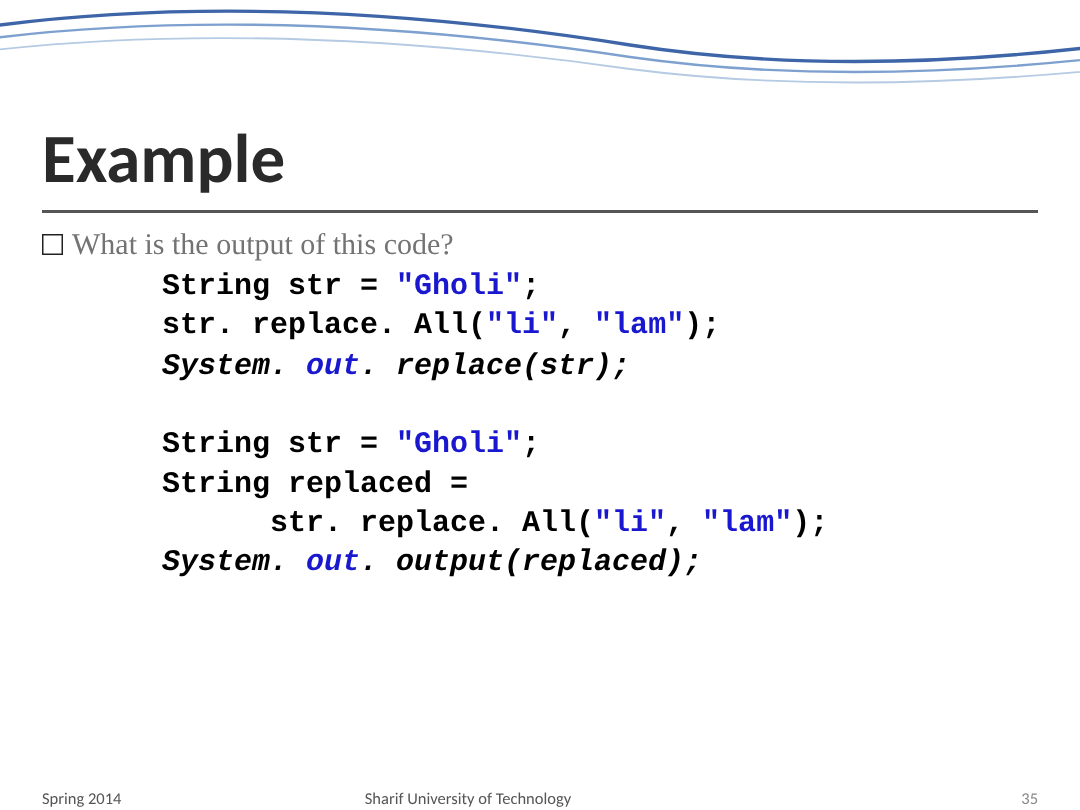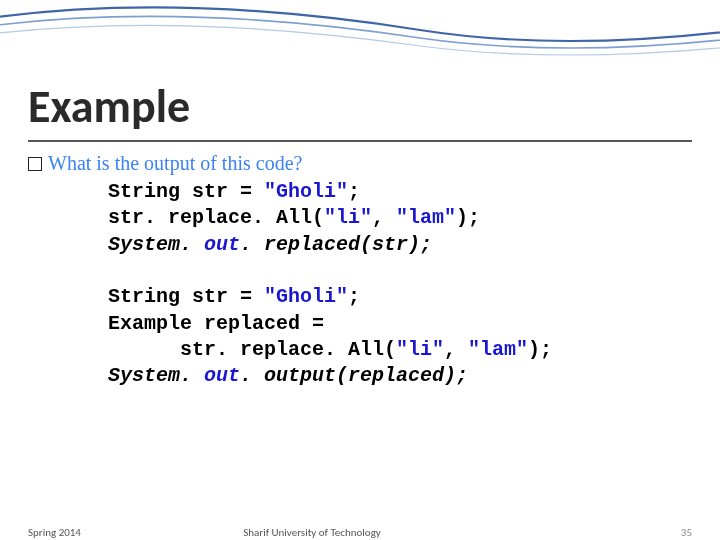--- a/index.html
+++ b/index.html
@@ -37,21 +37,21 @@
   background: #555;
 }
 .content {
   position: absolute;
   top: 152px;
   left: 28px;
   width: 664px;
 }
 .question {
   font-size: 20px;
-  color: #3b82f6;
+  color: #737373;
   font-family: Georgia, serif;
   margin-bottom: 4px;
 }
 .bullet {
   display: inline-block;
   width: 14px;
   height: 14px;
   border: 1.5px solid #222;
   margin-right: 6px;
   vertical-align: -1px;
@@ -94,28 +94,28 @@
 <div class="underline"></div>
 
 <div class="content">
   <div class="question">
     <span class="bullet"></span><span>What is the output of this code?</span>
   </div>
 
   <div class="code-block">
     <div><span>String str = </span><span class="str">"Gholi"</span><span>;</span></div>
     <div><span>str. replace. All(</span><span class="str">"li"</span><span>, </span><span class="str">"lam"</span><span>);</span></div>
-    <div class="italic"><span>System. </span><span class="field">out</span><span>. replaced(str);</span></div>
+    <div class="italic"><span>System. </span><span class="field">out</span><span>. replace(str);</span></div>
   </div>
 
   <div class="spacer"></div>
 
   <div class="code-block">
     <div><span>String str = </span><span class="str">"Gholi"</span><span>;</span></div>
-    <div>Example replaced =</div>
+    <div>String replaced =</div>
     <div style="padding-left:72px;"><span>str. replace. All(</span><span class="str">"li"</span><span>, </span><span class="str">"lam"</span><span>);</span></div>
     <div class="italic"><span>System. </span><span class="field">out</span><span>. output(replaced);</span></div>
   </div>
 </div>
 
 <div class="footer">
   <span class="footer-left">Spring 2014</span>
   <span class="footer-center">Sharif University of Technology</span>
   <span class="footer-right">35</span>
 </div>

